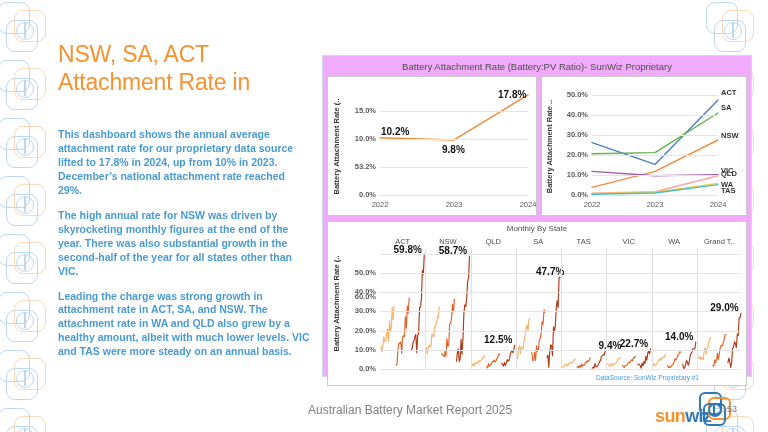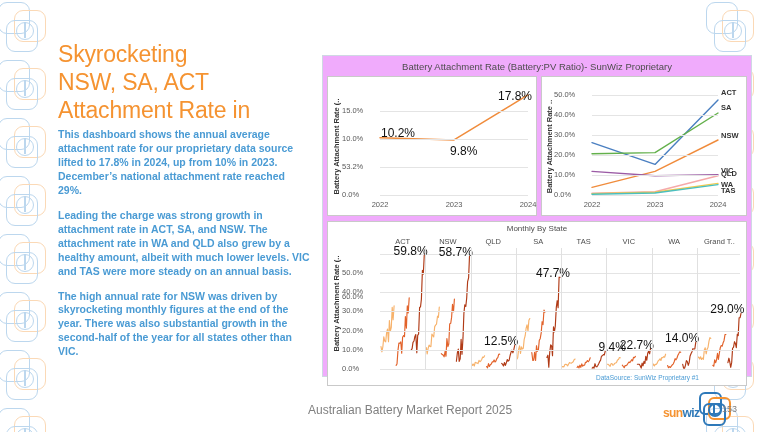--- a/index.html
+++ b/index.html
@@ -48,46 +48,46 @@
   .panel-right{flex:1;}
   .panel-bottom{margin:5px 4px 4px 4px;height:165px;}
 
   .axis-title{
     position:absolute;left:2px;top:0;bottom:0;width:12px;
     display:flex;align-items:center;justify-content:center;
   }
   .axis-title span{
     transform:rotate(-90deg);white-space:nowrap;font-size:7.5px;font-weight:bold;color:#333;
   }
-  .ylab{position:absolute;font-size:7.5px;color:#595959;white-space:nowrap;}
+  .ylab{position:absolute;font-size:7.5px;color:#595959;text-align:right;white-space:nowrap;font-weight:bold;}
   .xlab{position:absolute;font-size:7.5px;color:#595959;white-space:nowrap;}
   .gridline{position:absolute;height:1px;background:#e4e4e4;left:0;right:0;}
   .vgrid{position:absolute;width:1px;background:#e0e0e0;top:0;bottom:0;}
-  .dlabel{position:absolute;font-size:12px;font-weight:normal;color:#111;white-space:nowrap;}
+  .dlabel{position:absolute;font-size:10px;font-weight:bold;color:#111;white-space:nowrap;}
   .slabel{position:absolute;font-size:7.5px;font-weight:bold;color:#333;white-space:nowrap;}
   .panelhdr{position:absolute;font-size:7.5px;color:#4d4d4d;text-align:center;white-space:nowrap;}
 
   .subtitle-bottom{
     position:absolute;top:2px;left:0;right:0;text-align:center;
     font-size:8px;color:#4d4d4d;
   }
 
   
   .datasource{
     position:absolute;left:596px;top:374px;font-size:6.5px;color:#4A9BD4;white-space:nowrap;
   }
   .footer-note{
     position:absolute;left:308px;top:403px;font-size:12px;color:#808080;white-space:nowrap;
   }
   .pagenum{
     position:absolute;left:722px;top:404px;font-size:9px;color:#808080;
   }
   .logo{position:absolute;left:655px;top:394px;width:70px;height:32px;}
   .logo-word{
-    position:absolute;left:8px;top:12px;font-size:12px;font-weight:bold;color:#F59331;letter-spacing:-0.6px;
+    position:absolute;left:0;top:12px;font-size:18px;font-weight:bold;color:#F59331;letter-spacing:-0.6px;
   }
   .logo-word b{color:#2E79B9;font-weight:bold;}
   .logo-mark{position:absolute;left:44px;top:-2px;width:34px;height:34px;}
   .logo-mark .sq{position:absolute;border-radius:6px;border:2px solid;}
   .logo-mark .lb1{left:0px;top:0px;width:19px;height:19px;border-color:#2E79B9;}
   .logo-mark .lo1{left:9px;top:5px;width:19px;height:19px;border-color:#F59331;}
   .logo-mark .lb2{left:4px;top:11px;width:19px;height:19px;border-color:#2E79B9;}
   .logo-mark .lcirc{left:9px;top:11px;width:10px;height:10px;border-radius:50%;border-color:#2E79B9;}
   .logo-mark .lvline{position:absolute;left:14px;top:11px;width:2px;height:10px;background:#2E79B9;}
 </style>
@@ -207,29 +207,28 @@
       <div class="deco-unit">
         <div class="sq sq-b1"></div>
         <div class="sq sq-o1"></div>
         <div class="sq sq-b2"></div>
         <div class="sq circ"></div>
         <div class="vline"></div>
       </div>
     </div>
 
   <div class="title" id="title-block">
-      <div>Skyrocketing</div>
       <div>NSW, SA, ACT</div>
       <div>Attachment Rate in</div>
     </div>
 
   <div class="body-text" id="body-block">
       <p>This dashboard shows the annual average attachment rate for our proprietary data source lifted to 17.8% in 2024, up from 10% in 2023. December’s national attachment rate reached 29%.</p>
+      <p>The high annual rate for NSW was driven by skyrocketing monthly figures at the end of the year. There was also substantial growth in the second-half of the year for all states other than VIC.</p>
       <p>Leading the charge was strong growth in attachment rate in ACT, SA, and NSW. The attachment rate in WA and QLD also grew by a healthy amount, albeit with much lower levels. VIC and TAS were more steady on an annual basis.</p>
-      <p>The high annual rate for NSW was driven by skyrocketing monthly figures at the end of the year. There was also substantial growth in the second-half of the year for all states other than VIC.</p>
     </div>
 
   <div class="dash">
     <div class="dash-title">Battery Attachment Rate (Battery:PV Ratio)- SunWiz Proprietary</div>
 
     <div class="row-top">
       <div class="panel panel-left" id="chart1">
           <div class="axis-title">
             <span>Battery Attachment Rate (..</span>
           </div>
@@ -241,21 +240,21 @@
           <div class="gridline" style="top: 89.8919px; left: 52px; right: 8px;"></div>
           <div class="ylab" style="left: 14px; width: 34px; top: 84.8919px;">53.2%</div>
           <div class="gridline" style="top: 61.7838px; left: 52px; right: 8px;"></div>
           <div class="ylab" style="left: 14px; width: 34px; top: 56.7838px;">10.0%</div>
           <div class="gridline" style="top: 33.6757px; left: 52px; right: 8px;"></div>
           <div class="ylab" style="left: 14px; width: 34px; top: 28.6757px;">15.0%</div>
           <div class="xlab" style="left: 38px; top: 123px; width: 28px; text-align: center;">2022</div>
           <div class="xlab" style="left: 112px; top: 123px; width: 28px; text-align: center;">2023</div>
           <div class="xlab" style="left: 186px; top: 123px; width: 28px; text-align: center;">2024</div>
           <div class="dlabel" style="left: 53px; top: 48.6595px;">10.2%</div>
-          <div class="dlabel" style="left: 114px; top: 66.9081px; margin-left: 8px;">9.8%</div>
+          <div class="dlabel" style="left: 114px; top: 66.9081px;">9.8%</div>
           <div class="dlabel" style="left: 170px; top: 11.9351px;">17.8%</div>
         </div>
       <div class="panel panel-right" id="chart2">
           <div class="axis-title">
             <span>Battery Attachment Rate ..</span>
           </div>
           <svg width="204" height="138" viewBox="0 0 204 138" style="position: absolute; left: 0px; top: 0px;">
             <polyline points="50.0,65.6 113.0,87.4 176.0,23.0" fill="none" stroke="#4A7FC1" stroke-width="1.4" stroke-linejoin="round" stroke-linecap="round"></polyline>
             <polyline points="50.0,76.8 113.0,75.6 176.0,36.0" fill="none" stroke="#63B04B" stroke-width="1.4" stroke-linejoin="round" stroke-linecap="round"></polyline>
             <polyline points="50.0,110.4 113.0,94.4 176.0,63.0" fill="none" stroke="#F08C3C" stroke-width="1.4" stroke-linejoin="round" stroke-linecap="round"></polyline>

